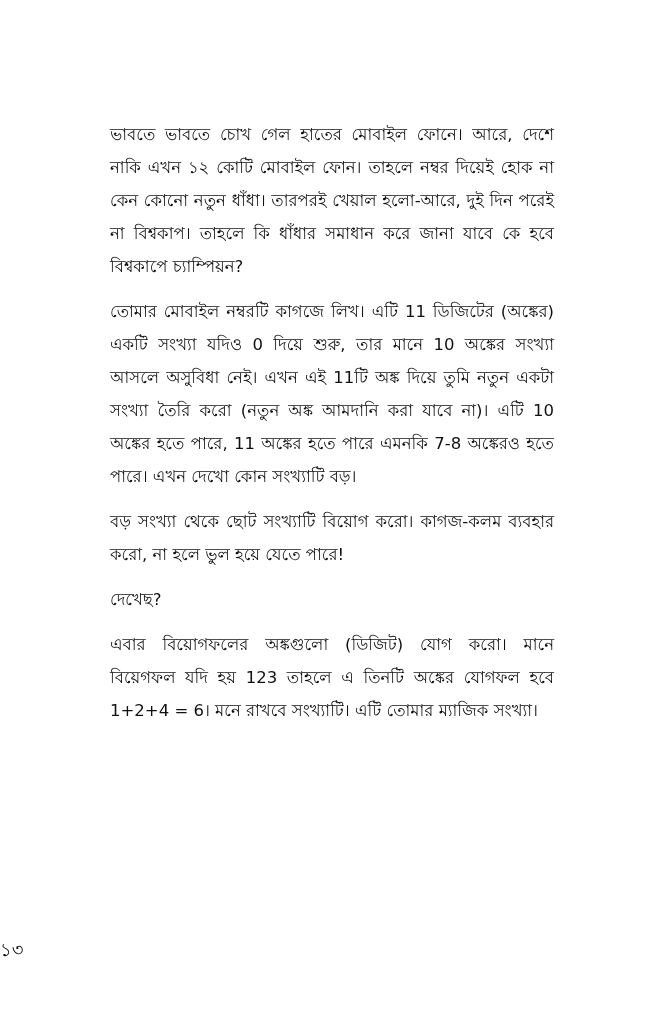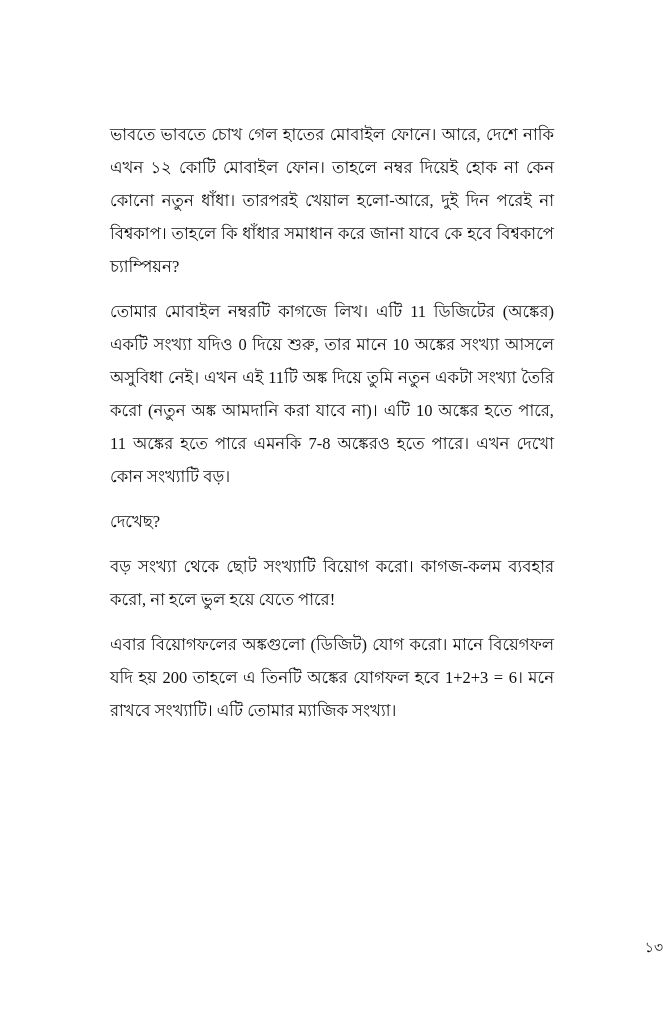--- a/index.html
+++ b/index.html
@@ -1,27 +1,27 @@
 <!DOCTYPE html>
 <html><head>
 <meta charset="utf-8">
 <style>
   html, body { margin:0; padding:0; background:#ffffff; }
   body { width:663px; height:1024px; position:relative; overflow:hidden;
          font-family:"DejaVu Sans", sans-serif; color:#111; }
-  .page { position:absolute; left:110px; top:118px; width:444px;font-family:Liberation Serif, serif; }
+  .page { position:absolute; left:110px; top:118px; width:444px; }
   .para { margin:0 0 12px 0; font-size:16.5px; line-height:33px;
           text-align:justify; text-align-last:left; }
   .pagenum { position:absolute; left:0; width:663px; top:936px;
-             text-align:right; font-size:14px; }
+             text-align:left; font-size:18px; }
 </style>
 </head>
 <body>
 
 <div class="page">
   <p class="para">ভাবতে ভাবতে চোখ গেল হাতের মোবাইল ফোনে। আরে, দেশে নাকি এখন ১২ কোটি মোবাইল ফোন। তাহলে নম্বর দিয়েই হোক না কেন কোনো নতুন ধাঁধা। তারপরই খেয়াল হলো-আরে, দুই দিন পরেই না বিশ্বকাপ। তাহলে কি ধাঁধার সমাধান করে জানা যাবে কে হবে বিশ্বকাপে চ্যাম্পিয়ন?</p>
   <p class="para">তোমার মোবাইল নম্বরটি কাগজে লিখ। এটি 11 ডিজিটের (অঙ্কের) একটি সংখ্যা যদিও 0 দিয়ে শুরু, তার মানে 10 অঙ্কের সংখ্যা আসলে অসুবিধা নেই। এখন এই 11টি অঙ্ক দিয়ে তুমি নতুন একটা সংখ্যা তৈরি করো (নতুন অঙ্ক আমদানি করা যাবে না)। এটি 10 অঙ্কের হতে পারে, 11 অঙ্কের হতে পারে এমনকি 7-8 অঙ্কেরও হতে পারে। এখন দেখো কোন সংখ্যাটি বড়।</p>
+  <p class="para">বড় সংখ্যা থেকে ছোট সংখ্যাটি বিয়োগ করো। কাগজ-কলম ব্যবহার করো, না হলে ভুল হয়ে যেতে পারে!</p>
   <p class="para">দেখেছ?</p>
-  <p class="para">বড় সংখ্যা থেকে ছোট সংখ্যাটি বিয়োগ করো। কাগজ-কলম ব্যবহার করো, না হলে ভুল হয়ে যেতে পারে!</p>
-  <p class="para">এবার বিয়োগফলের অঙ্কগুলো (ডিজিট) যোগ করো। মানে বিয়েগফল যদি হয় 200 তাহলে এ তিনটি অঙ্কের যোগফল হবে 1+2+3 = 6। মনে রাখবে সংখ্যাটি। এটি তোমার ম্যাজিক সংখ্যা।</p>
+  <p class="para">এবার বিয়োগফলের অঙ্কগুলো (ডিজিট) যোগ করো। মানে বিয়েগফল যদি হয় 123 তাহলে এ তিনটি অঙ্কের যোগফল হবে 1+2+4 = 6। মনে রাখবে সংখ্যাটি। এটি তোমার ম্যাজিক সংখ্যা।</p>
 </div>
 
 <div class="pagenum">১৩</div>
 
 </body></html>

